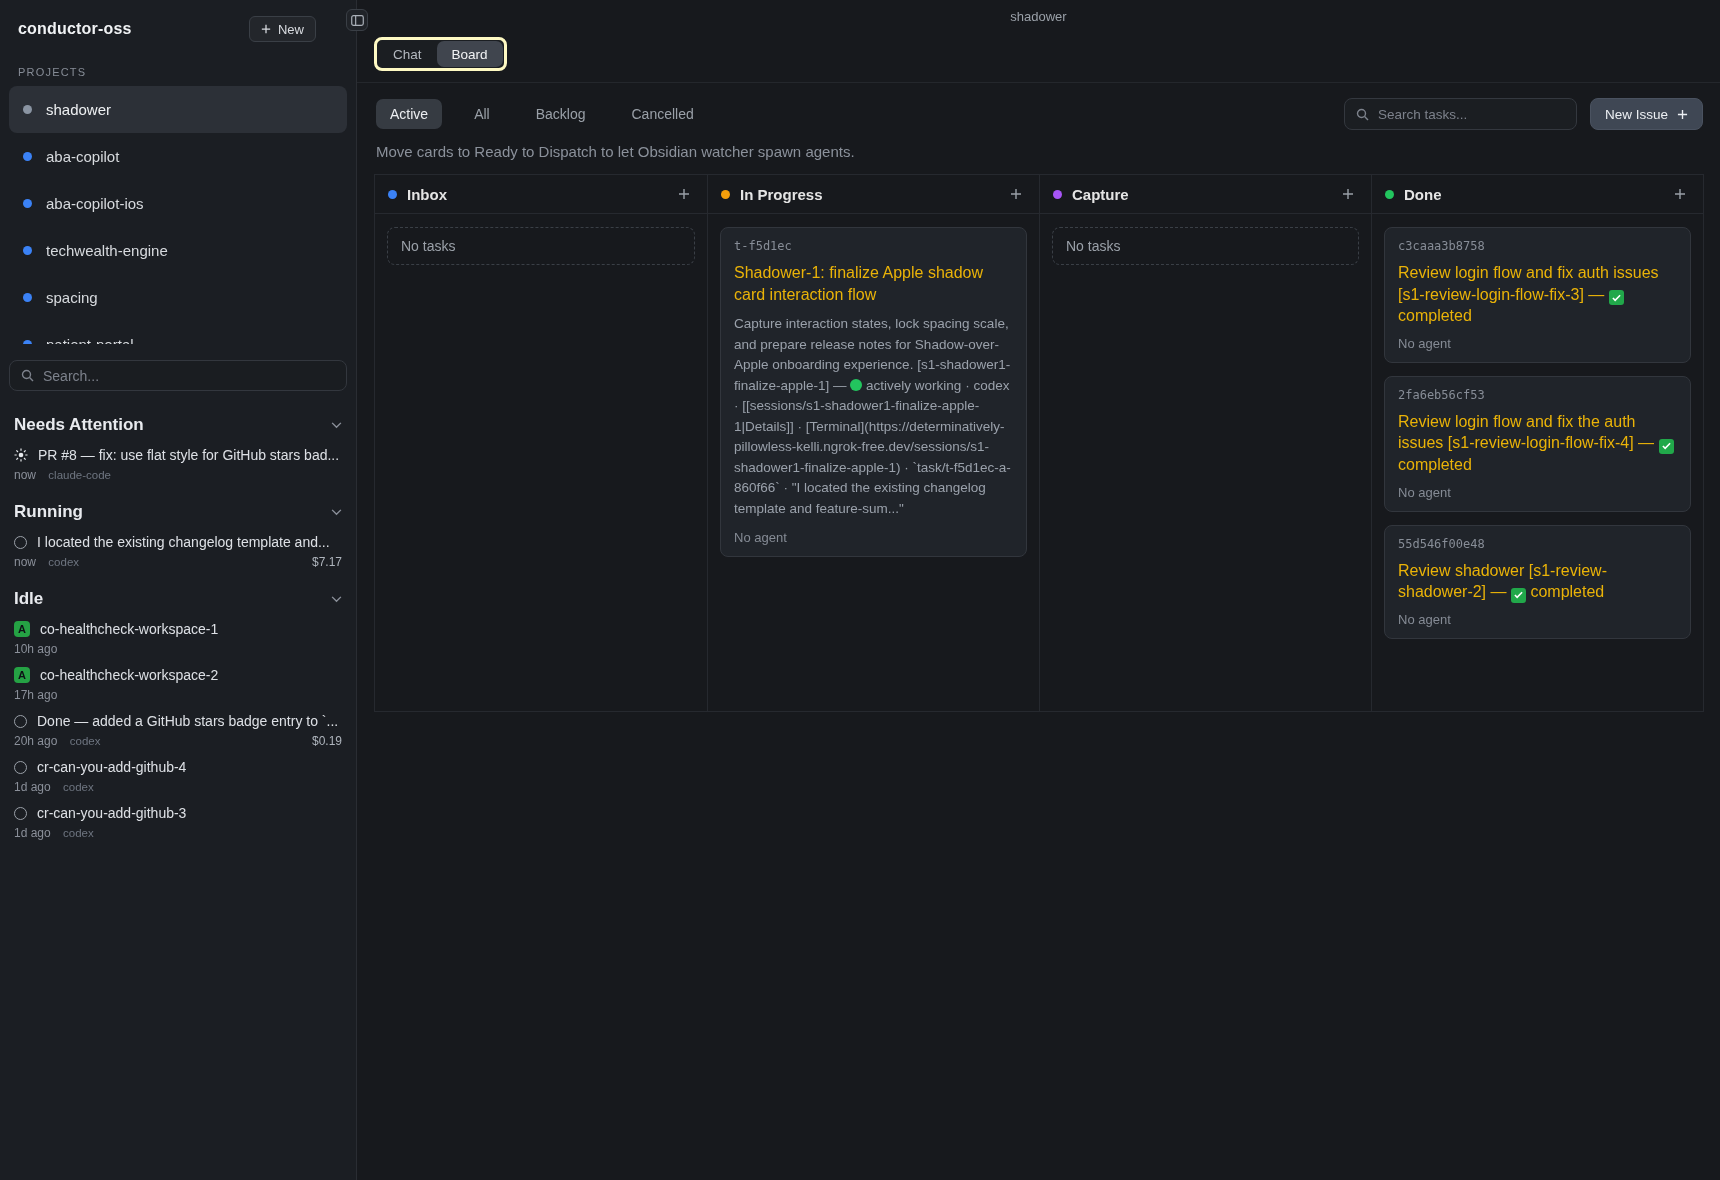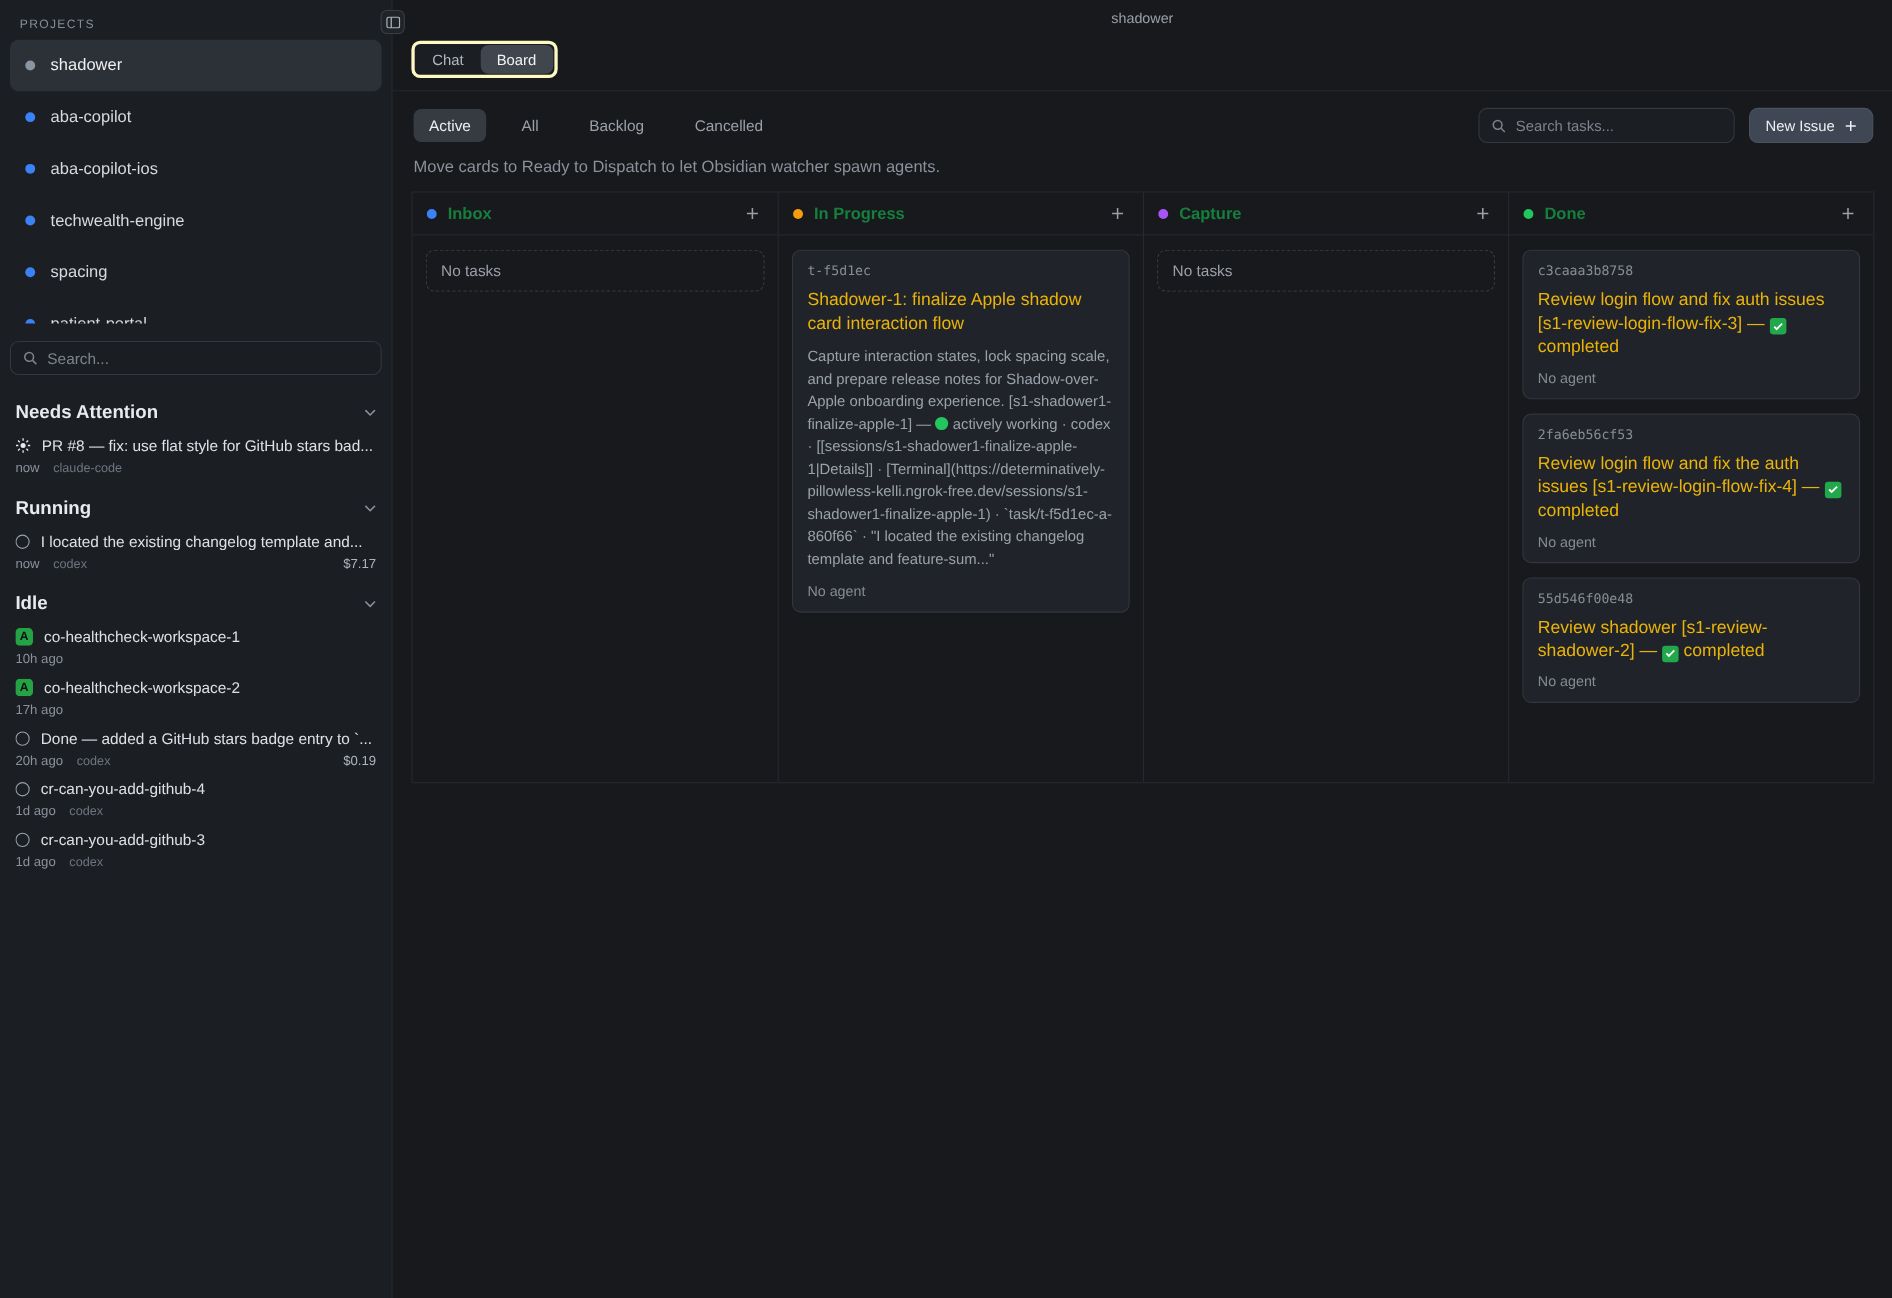--- a/index.html
+++ b/index.html
@@ -121,21 +121,21 @@
     border:1px solid #26292f;
     display:grid; grid-template-columns:repeat(4, 1fr);
   }
   .col { overflow:hidden; display:flex; flex-direction:column; }
   .col + .col { border-left:1px solid #26292f; }
   .col-h {
     height:39px; flex:none; display:flex; align-items:center; gap:10px;
     padding:0 13px; border-bottom:1px solid #26292f;
   }
   .c-dot { width:9px; height:9px; border-radius:50%; flex:none; }
-  .col-title { font-size:15px; font-weight:600; color:#15803d; }
+  .col-title { font-size:15px; font-weight:600; color:#e5e5e5; }
   .col-add {
     margin-left:auto; background:none; border:none; color:#9aa0a8; cursor:pointer;
     display:flex; padding:4px;
   }
   .col-body { padding:13px 12px; overflow:hidden; }
   .empty {
     border:1px dashed #3a3f46; border-radius:8px; height:38px;
     display:flex; align-items:center; padding:0 13px; color:#9aa0a8; font-size:14px;
   }
   .card {
@@ -161,20 +161,29 @@
     align-items:center; justify-content:center; vertical-align:-2px;
   }
 </style>
 </head>
 <body>
 
 <div class="app">
 
   <aside class="sidebar">
 
+    <div class="sb-header">
+      <span class="sb-title">conductor-oss</span>
+      <button class="btn-new">
+        <svg width="10" height="10" viewBox="0 0 12 12">
+            <path d="M6 1v10M1 6h10" stroke="currentColor" stroke-width="1.5" fill="none"></path>
+          </svg>
+        <span>New</span>
+      </button>
+    </div>
 
     <div class="projects-label">PROJECTS</div>
 
     <ul class="projects">
       <li class="project-row active">
         <span class="p-dot" style="background: rgb(138, 148, 162);"></span>
         <span>shadower</span>
       </li>
       <li class="project-row">
         <span class="p-dot" style="background: rgb(59, 130, 246);"></span>

